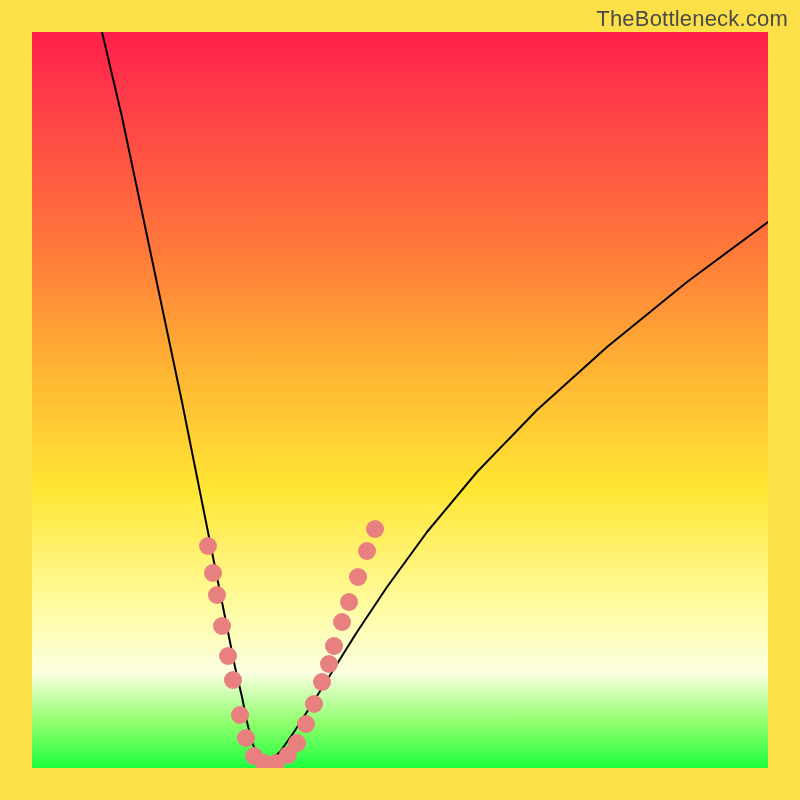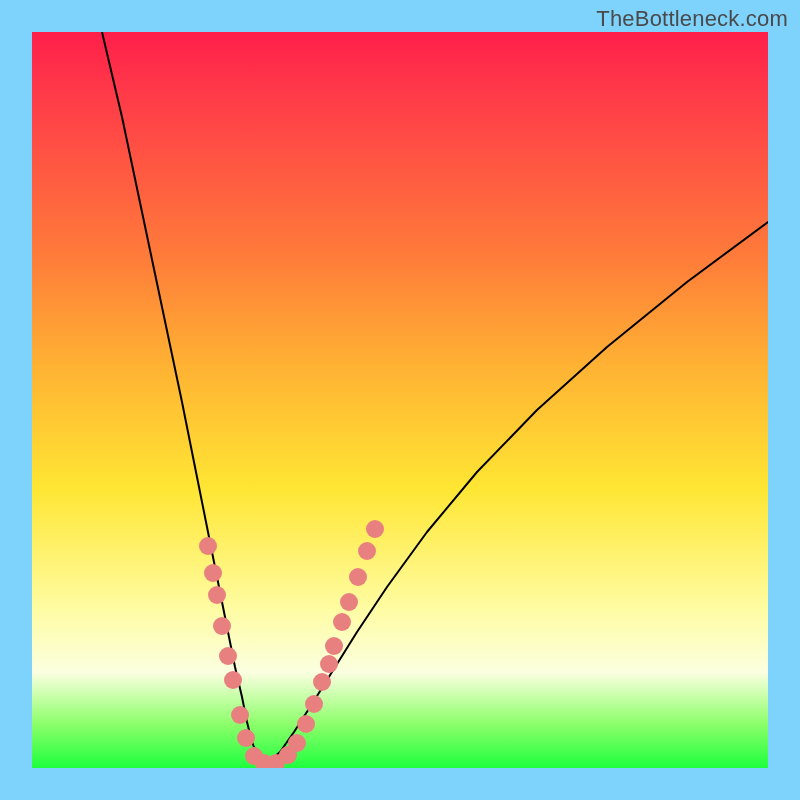--- a/index.html
+++ b/index.html
@@ -7,21 +7,21 @@
     padding: 0;
     width: 800px;
     height: 800px;
     overflow: hidden;
     background: #000;
     font-family: Arial, Helvetica, sans-serif;
   }
   .frame {
     position: absolute;
     inset: 0;
-    background: #7dd3fc;
+    background: #fde047;
   }
   .plot {
     position: absolute;
     left: 32px;
     top: 32px;
     width: 736px;
     height: 736px;
     
     background: linear-gradient(
       to bottom,

